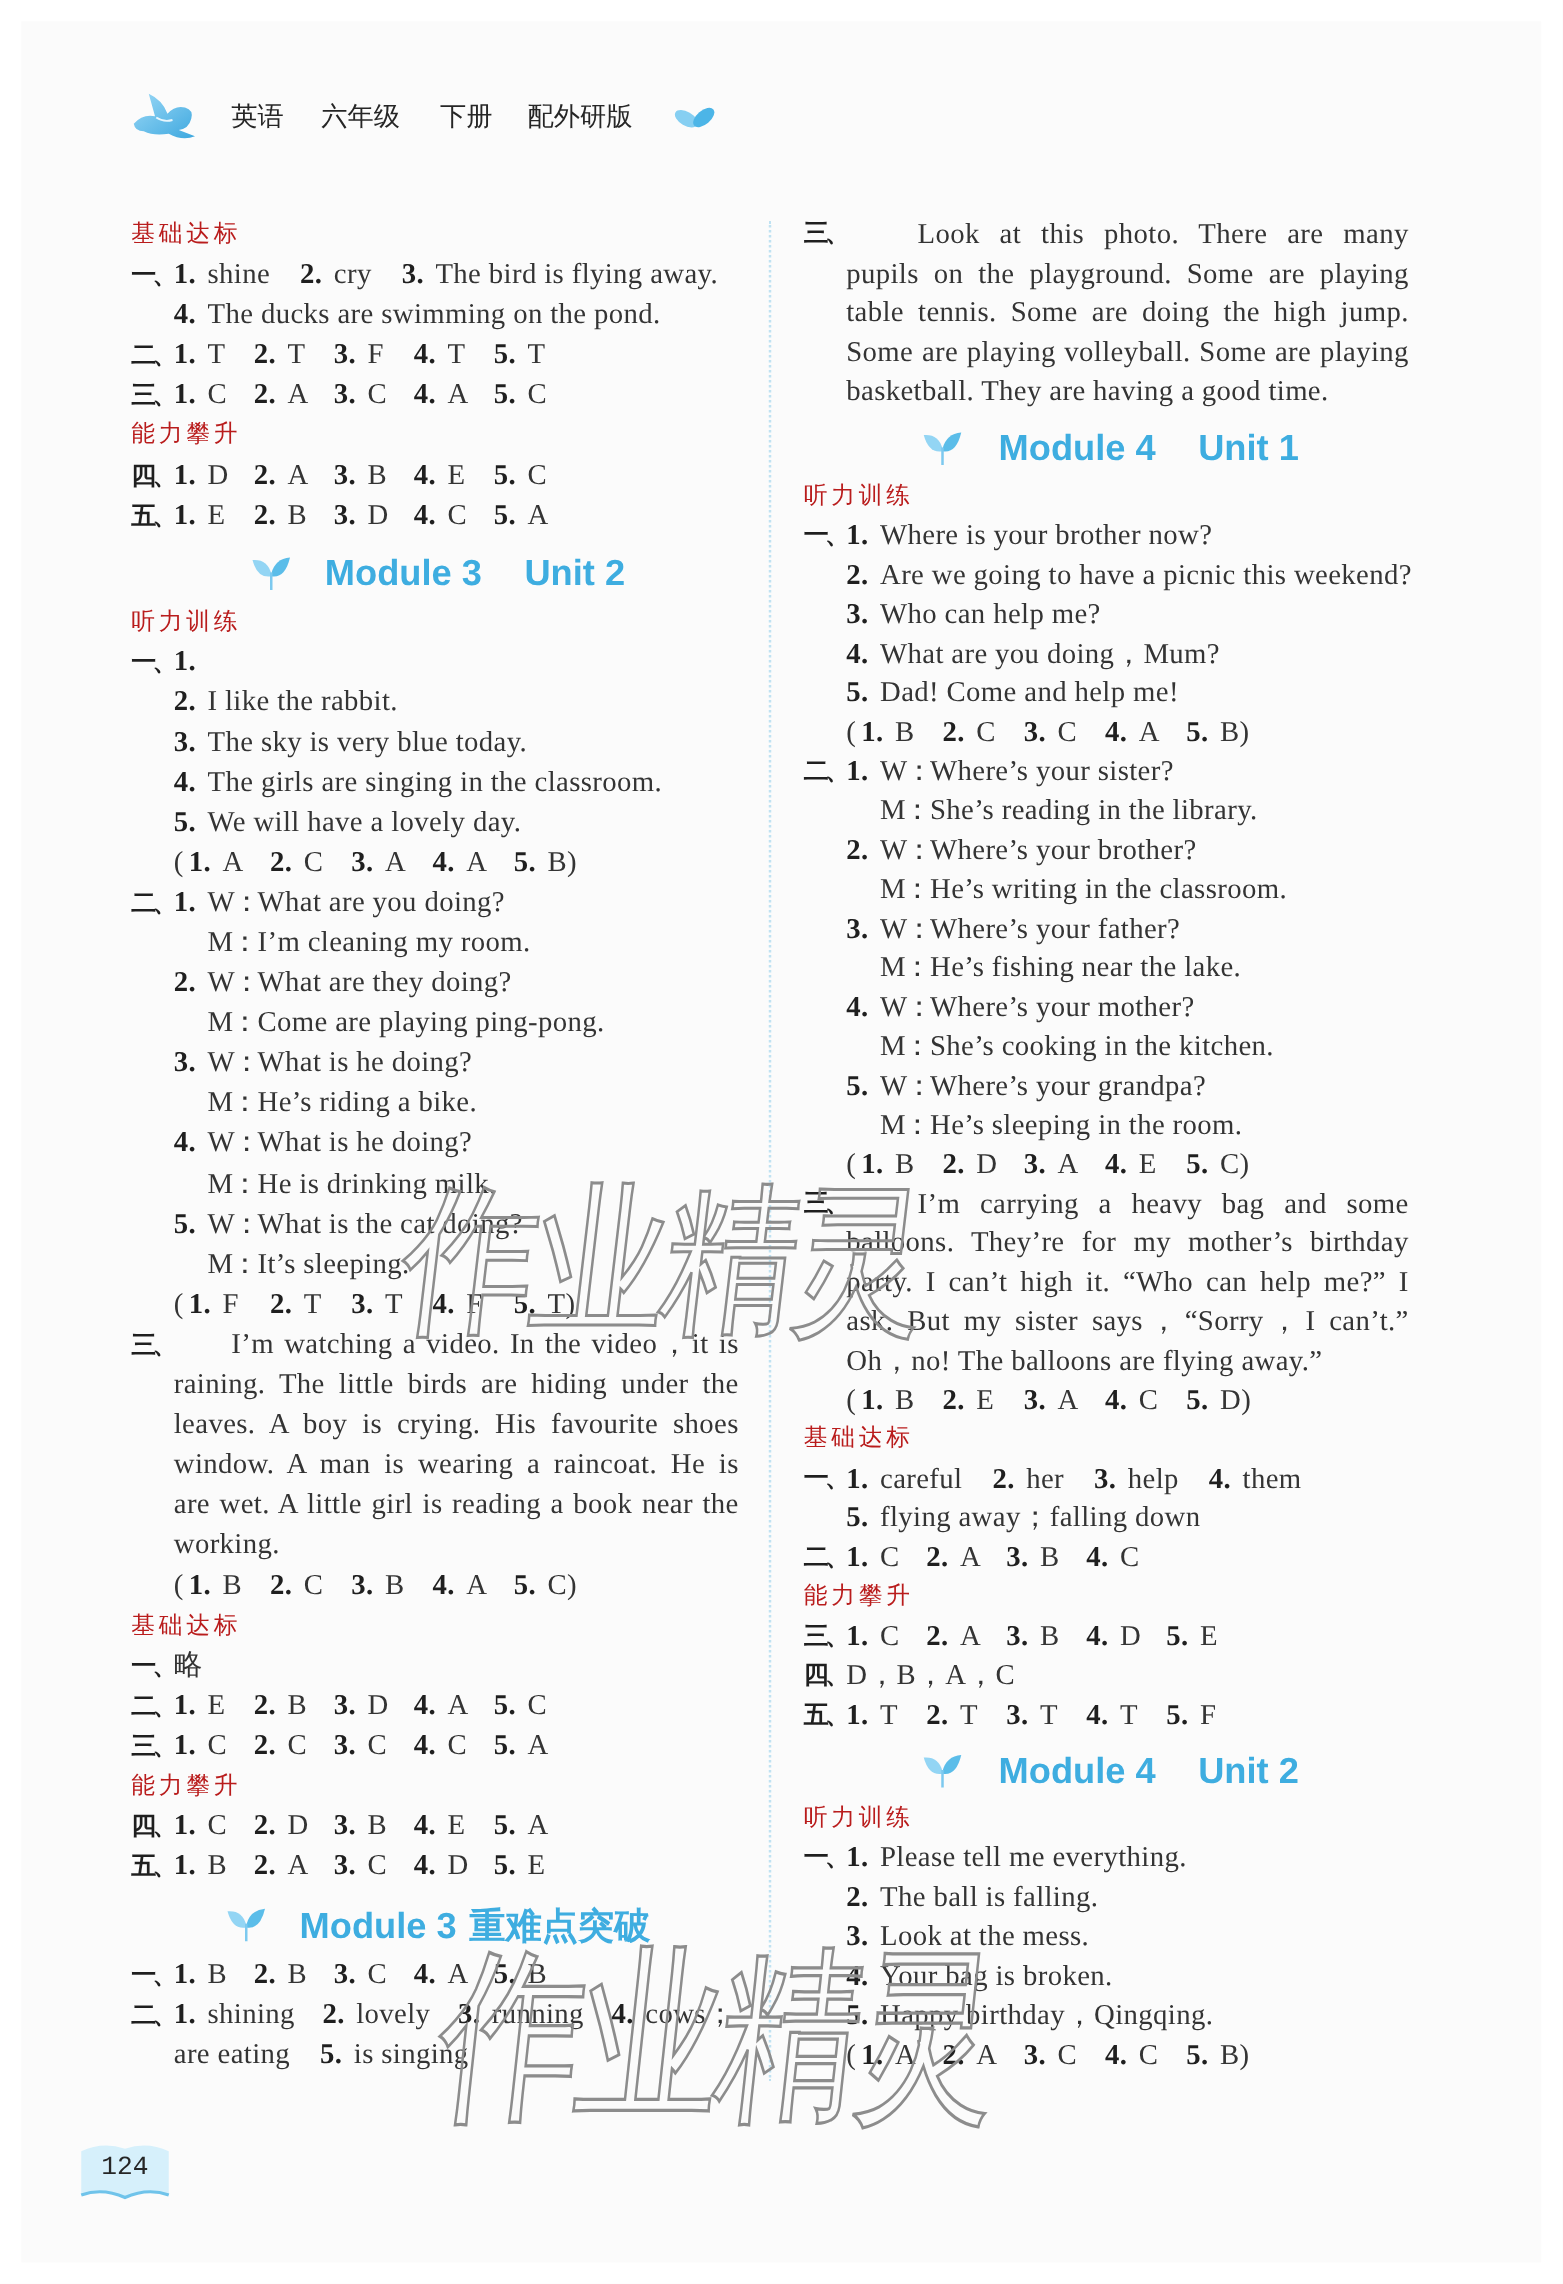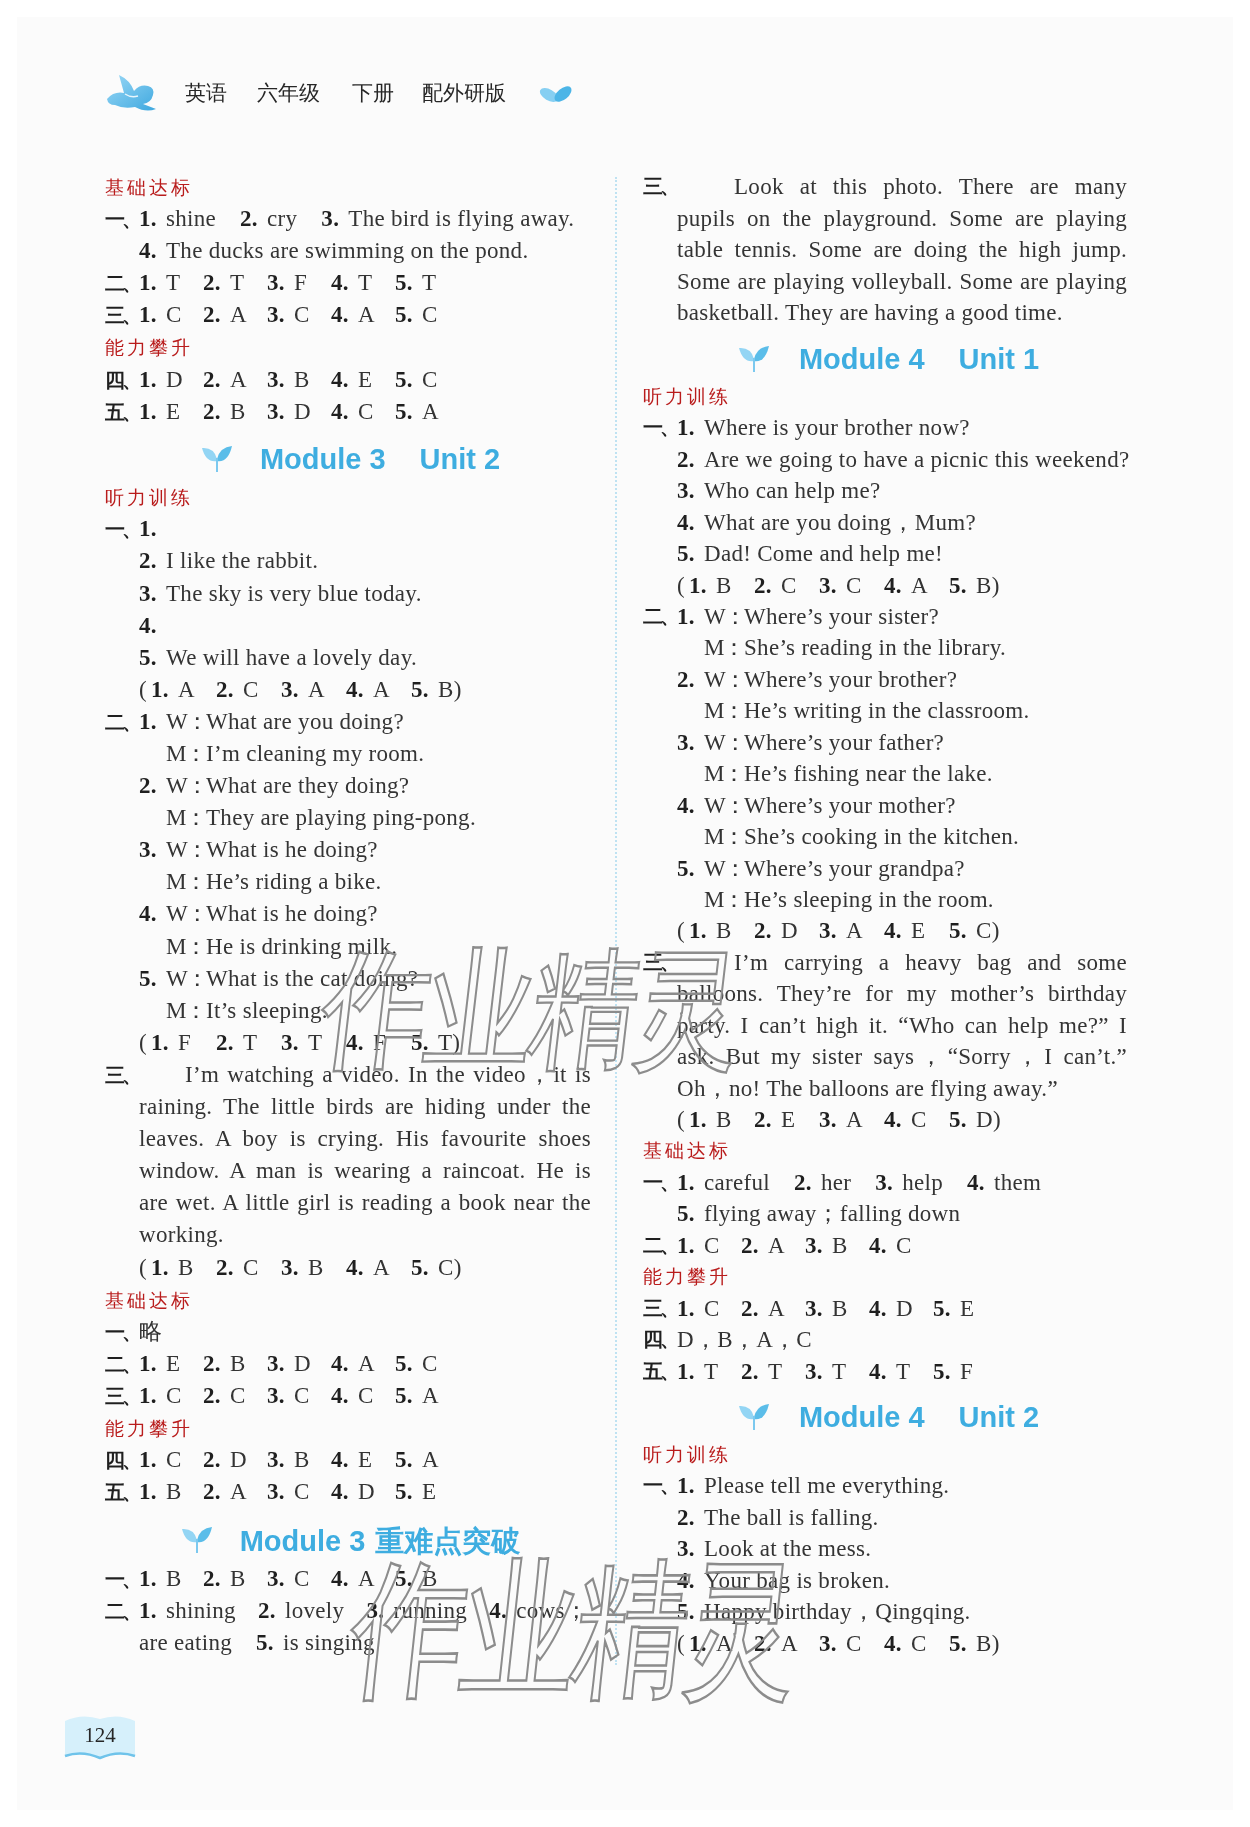--- a/index.html
+++ b/index.html
@@ -7,21 +7,21 @@
   .page{position:absolute;left:17px;top:17px;width:1216px;height:1793px;background:#fbfbfb;}
   .hdr{position:absolute;top:78px;height:30px;line-height:30px;font-family:"DejaVu Sans",sans-serif;font-size:21px;color:#262626;white-space:nowrap;}
   .bird{position:absolute;left:105px;top:72px;width:54px;height:42px;}
   .hleaf{position:absolute;left:538px;top:84px;width:36px;height:20px;}
   .divider{position:absolute;left:615px;top:177px;height:1488px;border-left:2px dotted #bfe2f2;}
   .wm{position:absolute;font-family:"DejaVu Sans",sans-serif;color:transparent;-webkit-text-stroke:2px #8c8c8c;white-space:nowrap;transform-origin:top left;pointer-events:none;letter-spacing:-4px;}
   .wm1{left:330px;top:945px;font-size:108px;line-height:108px;transform:scaleY(1.2) skewX(-8deg);}
   .wm2{left:360px;top:1555px;font-size:115px;line-height:115px;transform:scaleY(1.3) skewX(-8deg);}
   .pnum{position:absolute;left:63px;top:1712px;width:74px;height:50px;}
   .pnum svg{position:absolute;left:0;top:0;}
-  .pnum span{position:absolute;left:0;top:8px;width:74px;text-align:center;font-family:Liberation Serif, serif;font-size:21px;color:#262626;line-height:30px;}
+  .pnum span{position:absolute;left:0;top:8px;width:74px;text-align:center;font-family:Liberation Mono, monospace;font-size:21px;color:#262626;line-height:30px;}
 
   .col{position:absolute;width:490px;font-family:"Liberation Serif",serif;font-size:23px;color:#343434;letter-spacing:0.3px;}
   #left{left:105px;top:171px;--lh:32.1px;line-height:32.1px;}
   #right{left:643px;top:171.3px;--lh:31.45px;line-height:31.45px;}
   .row{display:flex;align-items:center;height:var(--lh);white-space:nowrap;}
   .ind{padding-left:34px;}
   .ind2{padding-left:61px;}
   .lab{flex:0 0 34px;width:34px;font-family:"DejaVu Sans",sans-serif;font-weight:bold;font-size:20px;color:#1f1f1f;letter-spacing:-3px;overflow:visible;}
   .num{display:inline-block;width:27px;font-weight:bold;color:#1f1f1f;}
   .spk{flex:0 0 40px;width:40px;letter-spacing:-2px;overflow:visible;}
@@ -142,20 +142,21 @@
   <div class="row ind">
       <b class="num">2.</b>
       <span>I like the rabbit.</span>
     </div>
   <div class="row ind">
       <b class="num">3.</b>
       <span>The sky is very blue today.</span>
     </div>
   <div class="row ind">
       <b class="num">4.</b>
+      <span>The girls are singing in the classroom.</span>
     </div>
   <div class="row ind">
       <b class="num">5.</b>
       <span>We will have a lovely day.</span>
     </div>
   <div class="row ind bracket">
     <span class="open">(</span>
     <span class="it"><b class="num">1.</b><span>A</span></span>
     <span class="it"><b class="num">2.</b><span>C</span></span>
     <span class="it"><b class="num">3.</b><span>A</span></span>
@@ -173,21 +174,21 @@
       <span class="spk">M：</span>
       <span>I’m cleaning my room.</span>
     </div>
   <div class="row ind">
       <b class="num">2.</b>
       <span class="spk">W：</span>
       <span>What are they doing?</span>
     </div>
   <div class="row ind2">
       <span class="spk">M：</span>
-      <span>They are playing ping-pong.</span>
+      <span>Come are playing ping-pong.</span>
     </div>
   <div class="row ind">
       <b class="num">3.</b>
       <span class="spk">W：</span>
       <span>What is he doing?</span>
     </div>
   <div class="row ind2">
       <span class="spk">M：</span>
       <span>He’s riding a bike.</span>
     </div>

